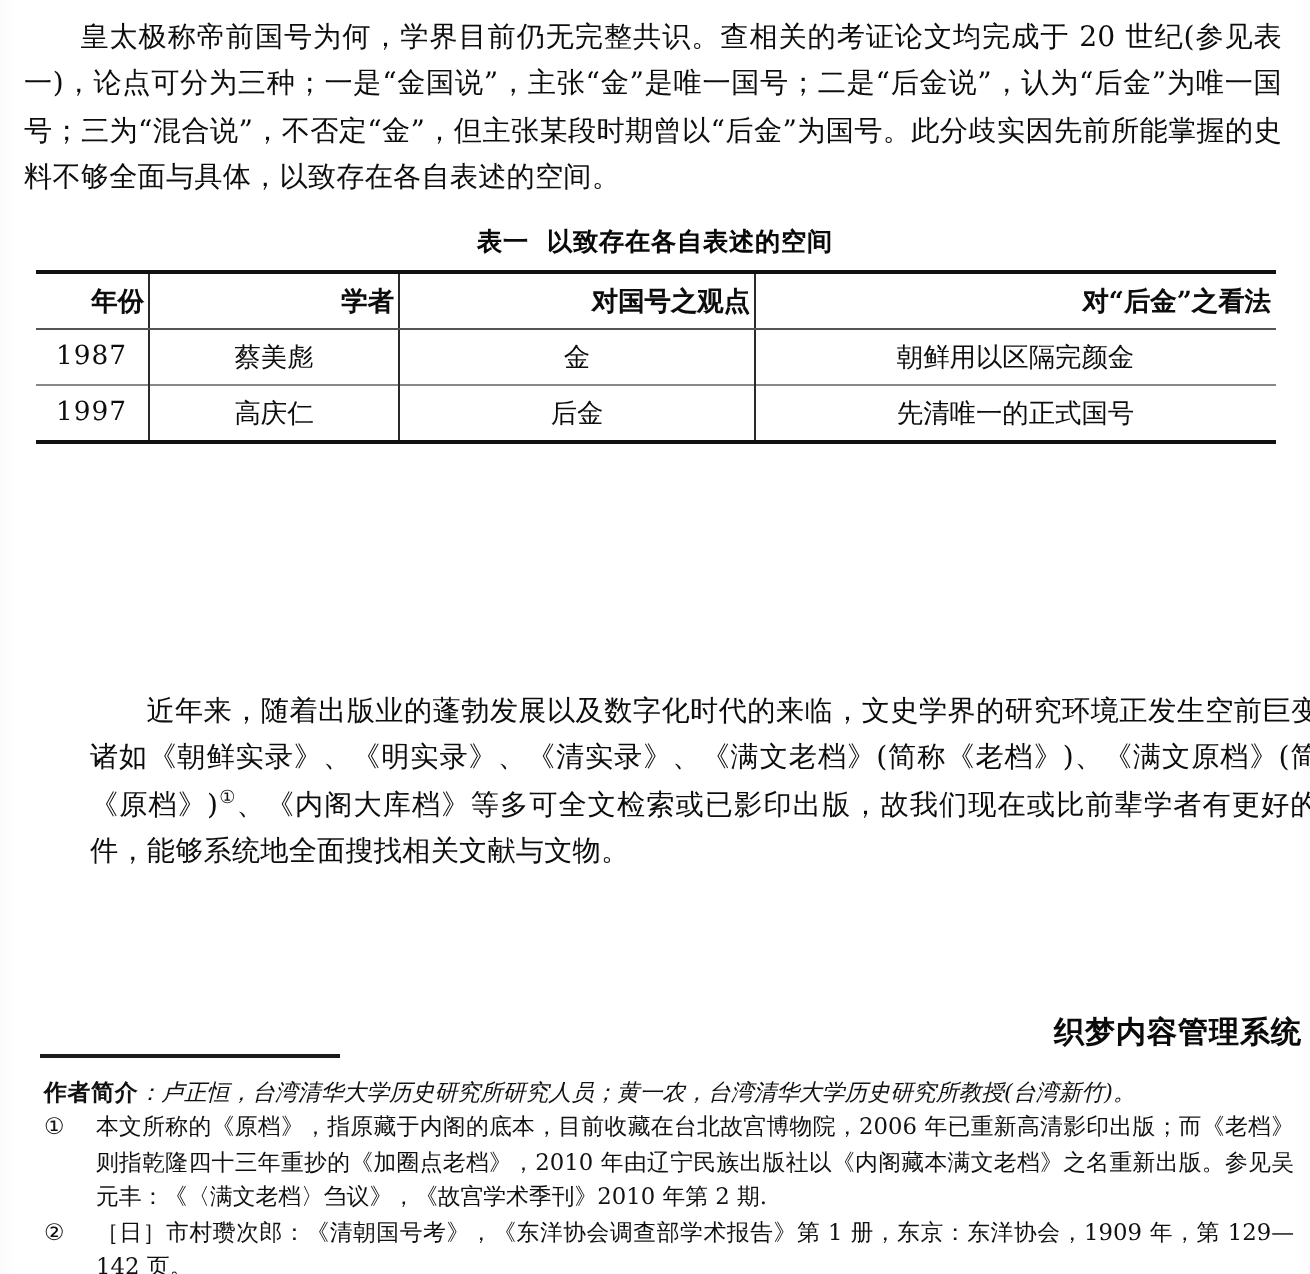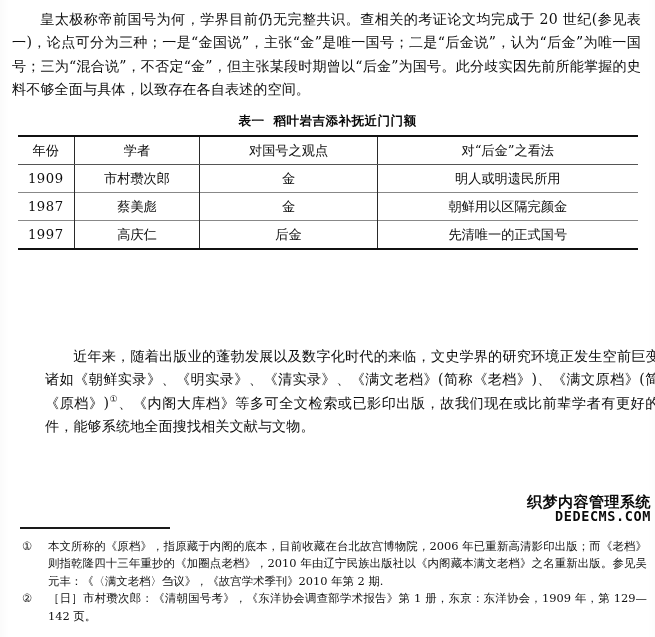--- a/index.html
+++ b/index.html
@@ -97,21 +97,21 @@
     vertical-align: middle;
     height: 27px;
     padding: 0 2px;
     color: #0d0d0d;
     border-left: 1px solid #2a2a2a;
     border-right: 1px solid #2a2a2a;
     border-top: 1px solid #888888;
     border-bottom: 0;
     white-space: nowrap;
   }
-  table.research th { font-weight: normal; }
+  table.research th { font-weight: bold; text-align: right; }
   table.research tr:first-child th {
     border-top: 2.2px solid #111111;
   }
   table.research thead tr th {
     border-bottom: 1px solid #555555;
   }
   table.research td:first-child,
   table.research th:first-child {
     border-left: 0;
   }
@@ -216,46 +216,40 @@
 <body>
 
 <div class="page">
 
   <div class="top-para">
     <p class="para indent">皇太极称帝前国号为何，学界目前仍无完整共识。查相关的考证论文均完成于 20 世纪(参见表一)，论点可分为三种；一是“金国说”，主张“金”是唯一国号；二是“后金说”，认为“后金”为唯一国号；三为“混合说”，不否定“金”，但主张某段时期曾以“后金”为国号。此分歧实因先前所能掌握的史料不够全面与具体，以致存在各自表述的空间。</p>
   </div>
 
   <div class="table-wrap">
     <div class="table-title">
-      <span class="t-label">表一</span><span>稻叶岩吉添补抚近门门额</span>
+      <span class="t-label">表一</span><span>以致存在各自表述的空间</span>
     </div>
 
     <table class="research">
       <colgroup>
         <col class="col-year">
         <col class="col-scholar">
         <col class="col-view">
         <col class="col-houjin">
       </colgroup>
       <thead>
         <tr>
           <th>年份</th>
           <th>学者</th>
           <th>对国号之观点</th>
           <th>对“后金”之看法</th>
         </tr>
       </thead>
       <tbody>
         <tr>
-          <td class="num">1909</td>
-          <td>市村瓒次郎</td>
-          <td>金</td>
-          <td>明人或明遗民所用</td>
-        </tr>
-        <tr>
           <td class="num">1987</td>
           <td>蔡美彪</td>
           <td>金</td>
           <td>朝鲜用以区隔完颜金</td>
         </tr>
         <tr>
           <td class="num">1997</td>
           <td>高庆仁</td>
           <td>后金</td>
           <td>先清唯一的正式国号</td>
@@ -265,26 +259,26 @@
   </div>
 
   <div class="mid-para">
     <p class="para indent"><span>近年来，随着出版业的蓬勃发展以及数字化时代的来临，文史学界的研究环境正发生空前巨变，诸如《朝鲜实录》、《明实录》、《清实录》、《满文老档》(简称《老档》)、《满文原档》(简称《原档》)</span><sup class="fn">①</sup><span>、《内阁大库档》等多可全文检索或已影印出版，故我们现在或比前辈学者有更好的条件，能够系统地全面搜找相关文献与文物。</span></p>
   </div>
 
 
   <div class="footer">
     <div class="foot-rule"></div>
     <div class="foot-block">
+      <p class="foot-line foot-author"><strong>作者简介</strong><span>：卢正恒，台湾清华大学历史研究所研究人员；黄一农，台湾清华大学历史研究所教授(台湾新竹)。</span></p>
 
       <p class="foot-line normal foot-note"><span class="marker">①</span><span>本文所称的《原档》，指原藏于内阁的底本，目前收藏在台北故宫博物院，2006 年已重新高清影印出版；而《老档》则指乾隆四十三年重抄的《加圈点老档》，2010 年由辽宁民族出版社以《内阁藏本满文老档》之名重新出版。参见吴元丰：《〈满文老档〉刍议》，《故宫学术季刊》2010 年第 2 期.</span></p>
 
       <p class="foot-line normal foot-note"><span class="marker">②</span><span>［日］市村瓒次郎：《清朝国号考》，《东洋协会调查部学术报告》第 1 册，东京：东洋协会，1909 年，第 129—142 页。</span></p>
     </div>
   </div>
 
   <div class="watermark">
     <span class="wm-cn">织梦内容管理系统</span>
-    <span class="wm-en">DEDECMS.COM</span>
   </div>
 
   <div class="edge-noise"></div>
 </div>
 
 </body></html>

